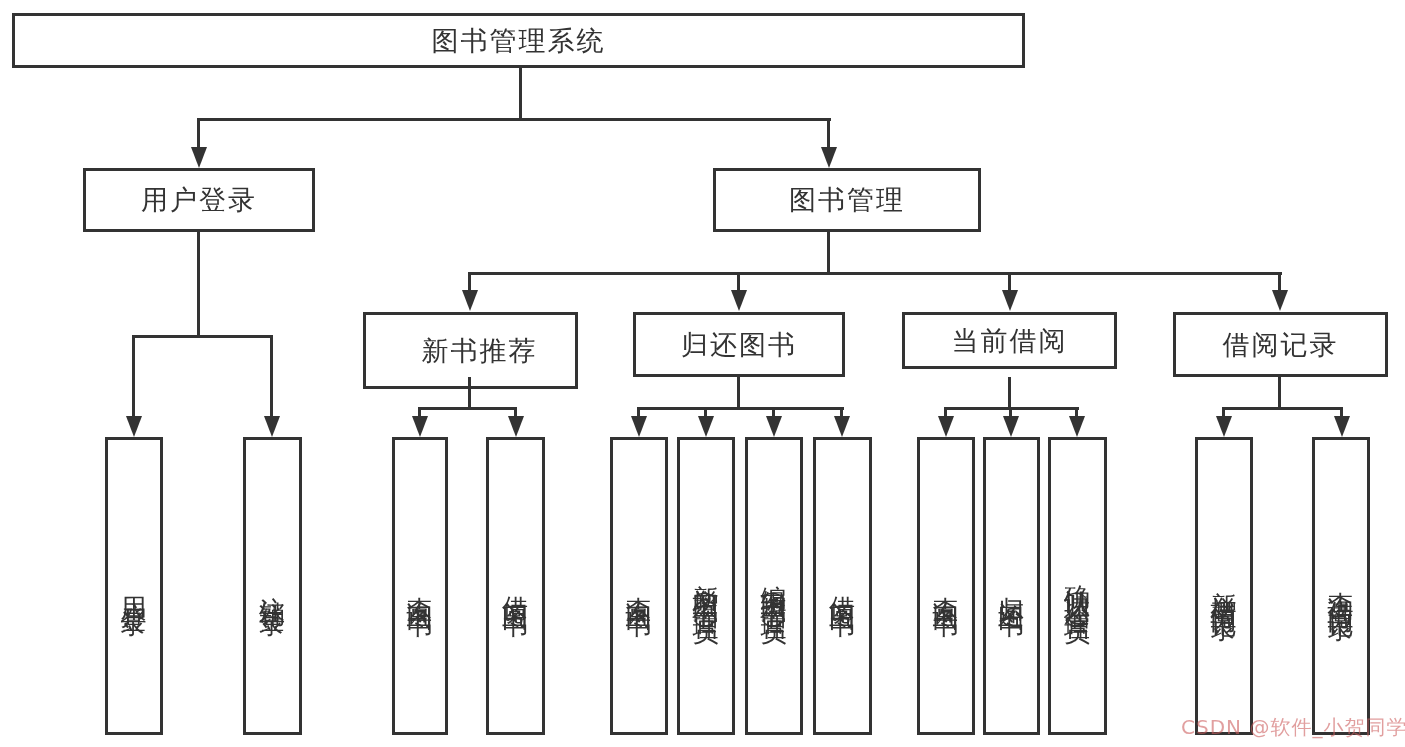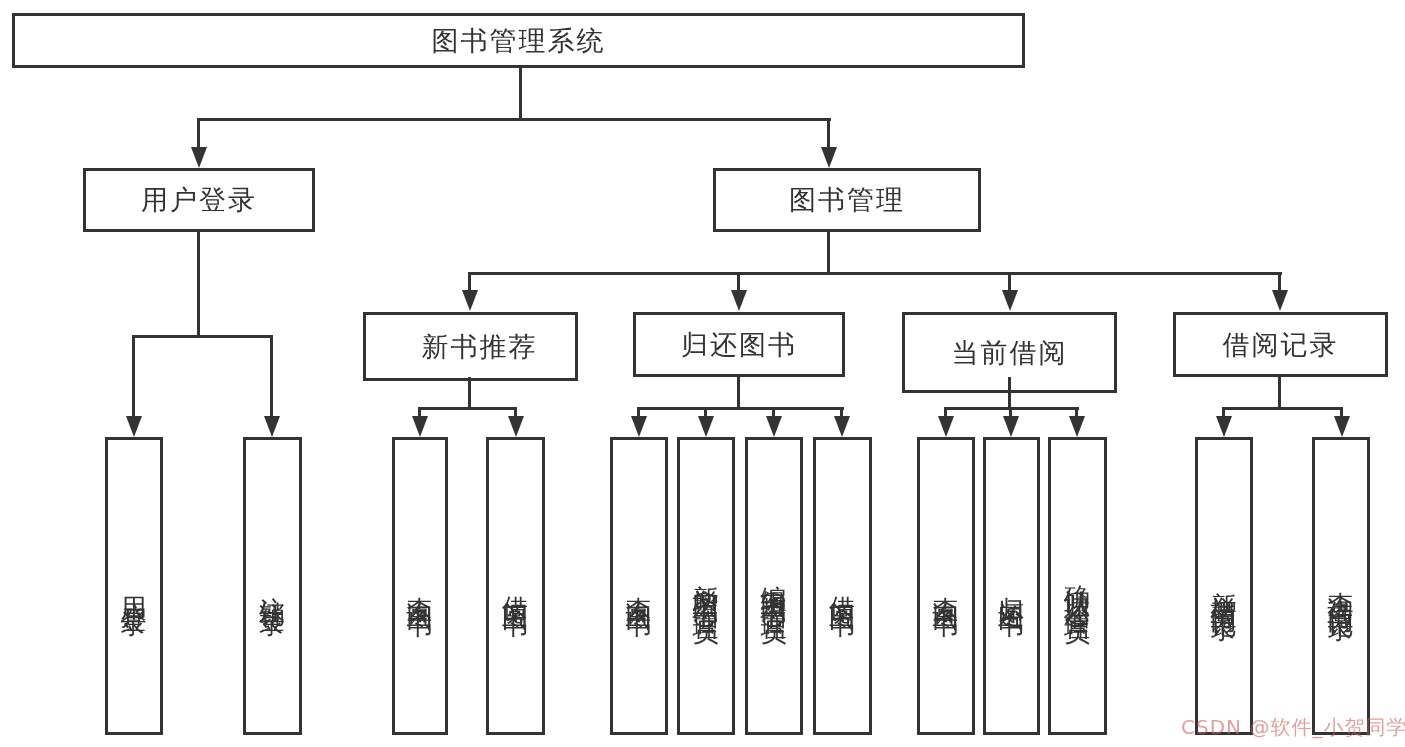--- a/index.html
+++ b/index.html
@@ -81,27 +81,27 @@
   <div class="line" style="left:468px; top:272px; width:814px; height:3px;"></div>
   <div class="line" style="left:468px; top:272px; width:3px; height:22px;"></div>
   <div class="arrowhead" style="left:462px; top:290px;"></div>
   <div class="line" style="left:737px; top:272px; width:3px; height:22px;"></div>
   <div class="arrowhead" style="left:731px; top:290px;"></div>
   <div class="line" style="left:1008px; top:272px; width:3px; height:22px;"></div>
   <div class="arrowhead" style="left:1002px; top:290px;"></div>
   <div class="line" style="left:1278px; top:272px; width:3px; height:22px;"></div>
   <div class="arrowhead" style="left:1272px; top:290px;"></div>
 
-  <div class="box hbox" style="left:363px; top:312px; width:215px; height:69px;padding-left:18px;">
+  <div class="box hbox" style="left:363px; top:312px; width:215px; height:77px;padding-left:18px;">
     <span>新书推荐</span>
   </div>
   <div class="box hbox" style="left:633px; top:312px; width:212px; height:65px;">
     <span>归还图书</span>
   </div>
-  <div class="box hbox" style="left:902px; top:312px; width:215px; height:81px;">
+  <div class="box hbox" style="left:902px; top:312px; width:215px; height:57px;">
     <span>当前借阅</span>
   </div>
   <div class="box hbox" style="left:1173px; top:312px; width:215px; height:65px;justify-content:center;">
     <span>借阅记录</span>
   </div>
 
   <div class="line" style="left:468px; top:377px; width:3px; height:33px;"></div>
   <div class="line" style="left:418px; top:407px; width:99px; height:3px;"></div>
   <div class="line" style="left:418px; top:407px; width:3px; height:12px;"></div>
   <div class="arrowhead" style="left:412px; top:416px;"></div>

